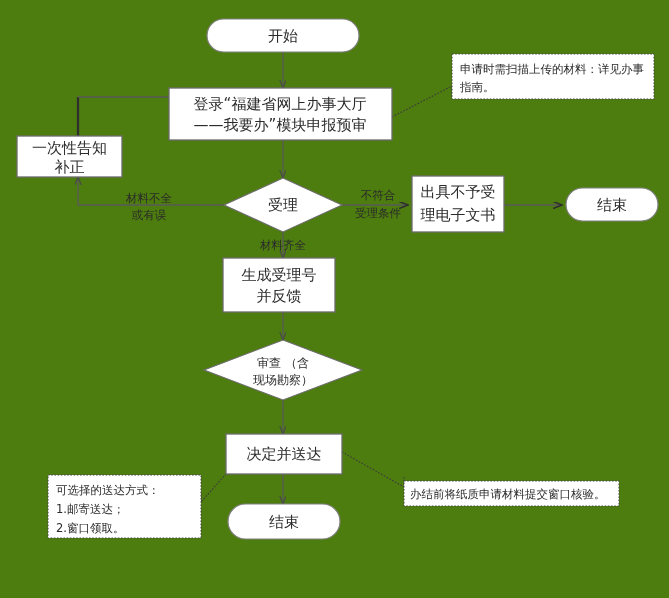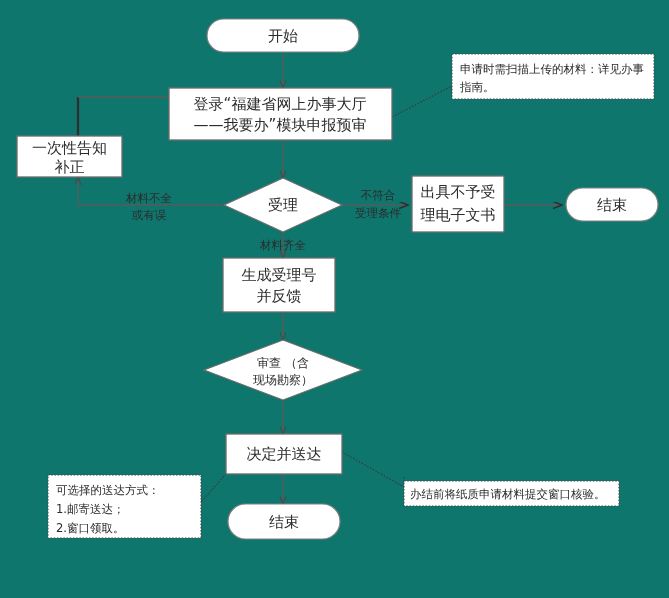--- a/index.html
+++ b/index.html
@@ -10,21 +10,21 @@
   body {
     width: 669px;
     height: 598px;
     font-family: "DejaVu Sans", "Liberation Sans", sans-serif;
     overflow: hidden;
   }
   #flowchart-canvas {
     position: relative;
     width: 669px;
     height: 598px;
-    background: #0f766e;
+    background: #4d7c0f;
   }
   svg.chart-svg {
     position: absolute;
     top: 0;
     left: 0;
     width: 669px;
     height: 598px;
   }
   .node-shape {
     fill: #ffffff;

